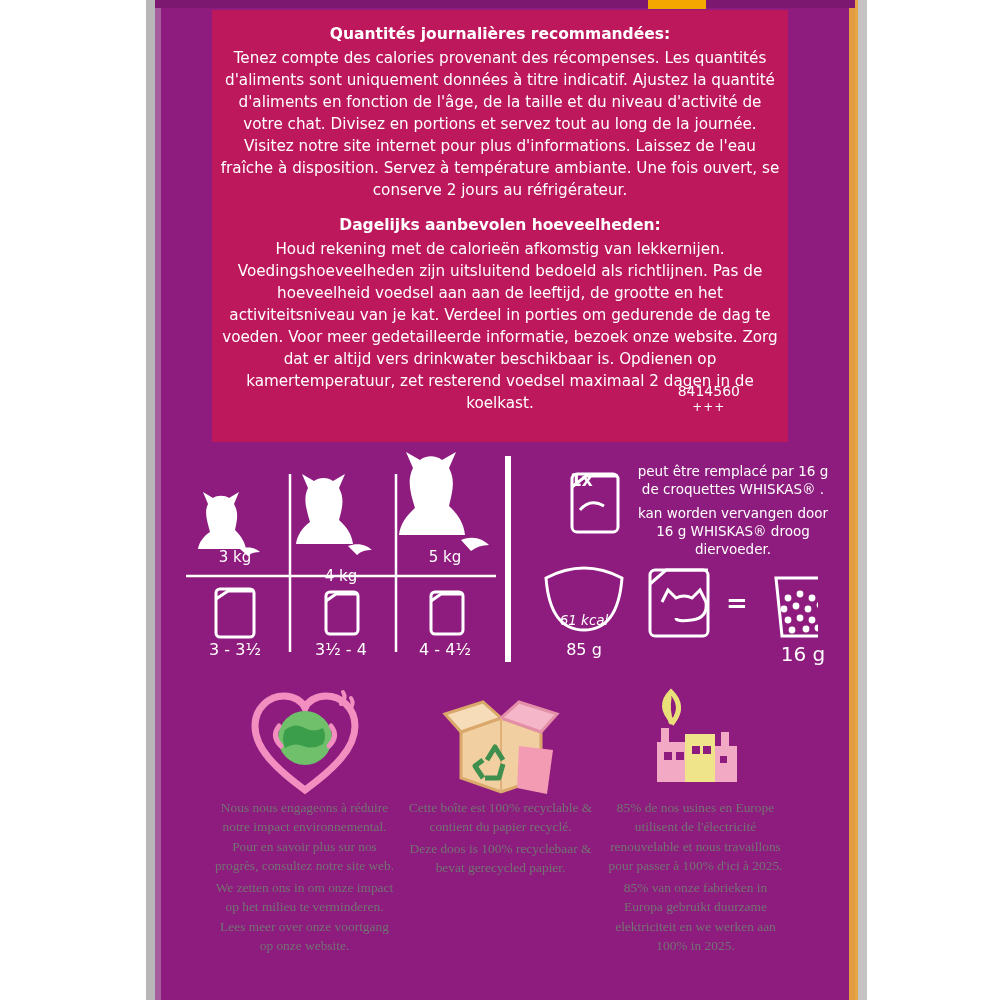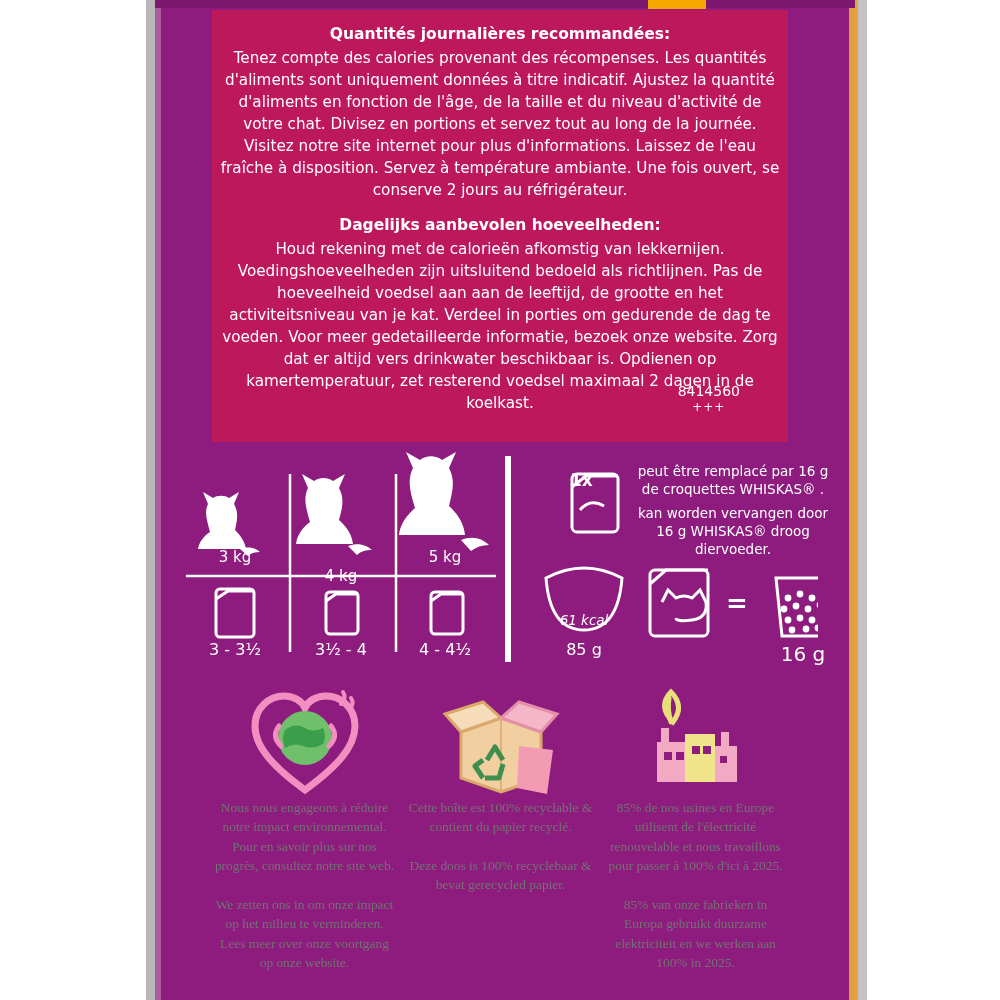--- a/index.html
+++ b/index.html
@@ -165,21 +165,21 @@
     position: absolute;
     top: 0;
     width: 185px;
     text-align: center;
   }
   .sustain-col .txt {
     font-size: 13.4px;
     line-height: 1.45;
     margin: 0;
   }
-  .sustain-col .txt.nl { margin-top: 19px; }
+  .sustain-col .txt.nl { margin-top: 2px; }
   .icon-wrap {
     height: 118px;
     display: flex;
     align-items: flex-end;
     justify-content: center;
   }
 </style>
 </head>
 <body>
 

